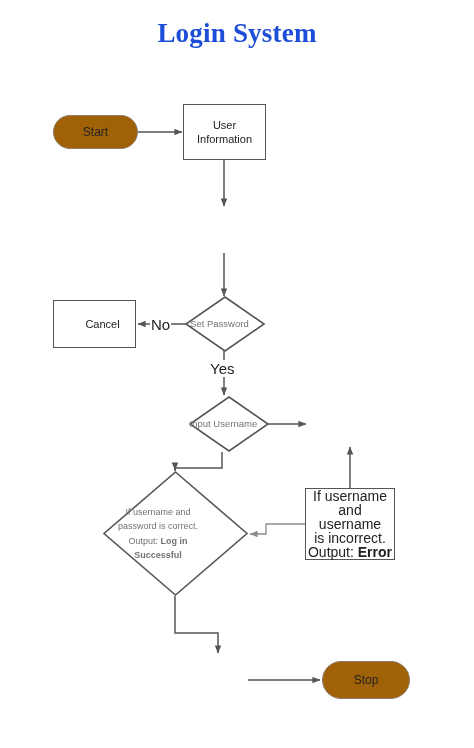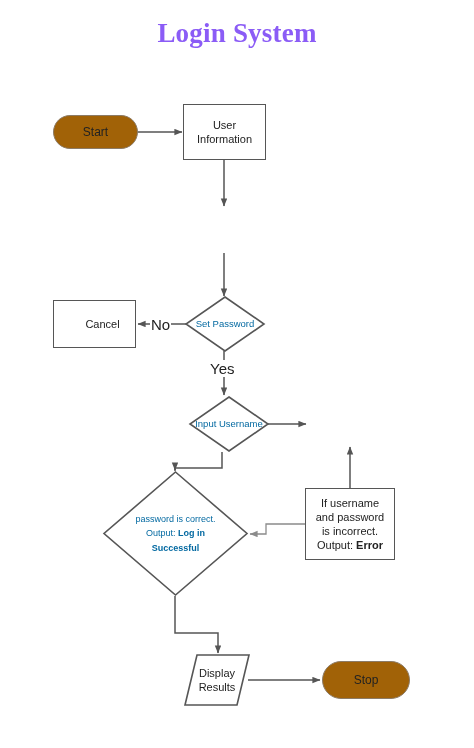--- a/index.html
+++ b/index.html
@@ -19,21 +19,21 @@
   }
   #flow-title {
     position: absolute;
     left: 0;
     top: 18px;
     width: 474px;
     text-align: center;
     font-family: "Liberation Serif", serif;
     font-weight: bold;
     font-size: 27px;
-    color: #8b5cf6;
+    color: #1d4ed8;
     letter-spacing: 0.2px;
   }
   svg#wires {
     position: absolute;
     left: 0;
     top: 0;
     width: 474px;
     height: 748px;
     pointer-events: none;
   }
@@ -91,23 +91,22 @@
     overflow: visible;
   }
   .dia-label {
     position: absolute;
     left: 0;
     top: 0;
     width: 100%;
     height: 100%;
     display: flex;
     align-items: center;
-    justify-content: center;
-    text-align: center;
-    color: #0369a1;
+    text-align: center;
+    color: #737373;
   }
   .dia-label .inner {
     width: 86%;
   }
   .small-dia .inner {
     font-size: 9.5px;
     line-height: 12px;
   }
   .big-dia .inner {
     font-size: 9px;
@@ -115,21 +114,21 @@
     width: 76%;
   }
   .edge-label {
     position: absolute;
     font-size: 15px;
     color: #222222;
     background: #ffffff;
     padding: 0 1px;
   }
   .err-box {
-    font-size: 11px;
+    font-size: 14px;
     line-height: 14px;
   }
   b { font-weight: bold; }
 </style>
 </head>
 <body>
 
 <div id="canvas">
 
   <div id="flow-title">Login System</div>
@@ -210,40 +209,35 @@
     </div>
   </div>
 
 
   <div class="dia-wrap big-dia" style="left:103px; top:471px; width:145px; height:125px;">
     <svg width="145" height="125" viewBox="0 0 145 125">
       <polygon points="72.5,1 144,62.5 72.5,124 1,62.5" fill="#ffffff" stroke="#565656" stroke-width="1.6"></polygon>
     </svg>
     <div class="dia-label">
       <div class="inner">
+        <div>If username and</div>
         <div>password is correct.</div>
         <div><span>Output: </span><b>Log in</b></div>
         <div><b>Successful</b></div>
       </div>
     </div>
   </div>
 
   <div class="node rect err-box" style="left:305px; top:488px; width:90px; height:72px;">
     <div>
       <div>If username</div>
-      <div>and password</div>
+      <div>and username</div>
       <div>is incorrect.</div>
       <div><span>Output: </span><b>Error</b></div>
     </div>
   </div>
 
-  <div class="para-wrap" style="left:184px; top:654px; width:66px; height:52px;">
-    <svg width="66" height="52" viewBox="0 0 66 52">
-      <polygon points="13,1 65,1 53,51 1,51" fill="#ffffff" stroke="#565656" stroke-width="1.6"></polygon>
-    </svg>
-    <div class="para-label">Display Results</div>
-  </div>
 
   <div class="node term" style="left:322px; top:661px; width:88px; height:38px;">
     <span>Stop</span>
   </div>
 
 </div>
 
 </body></html>

